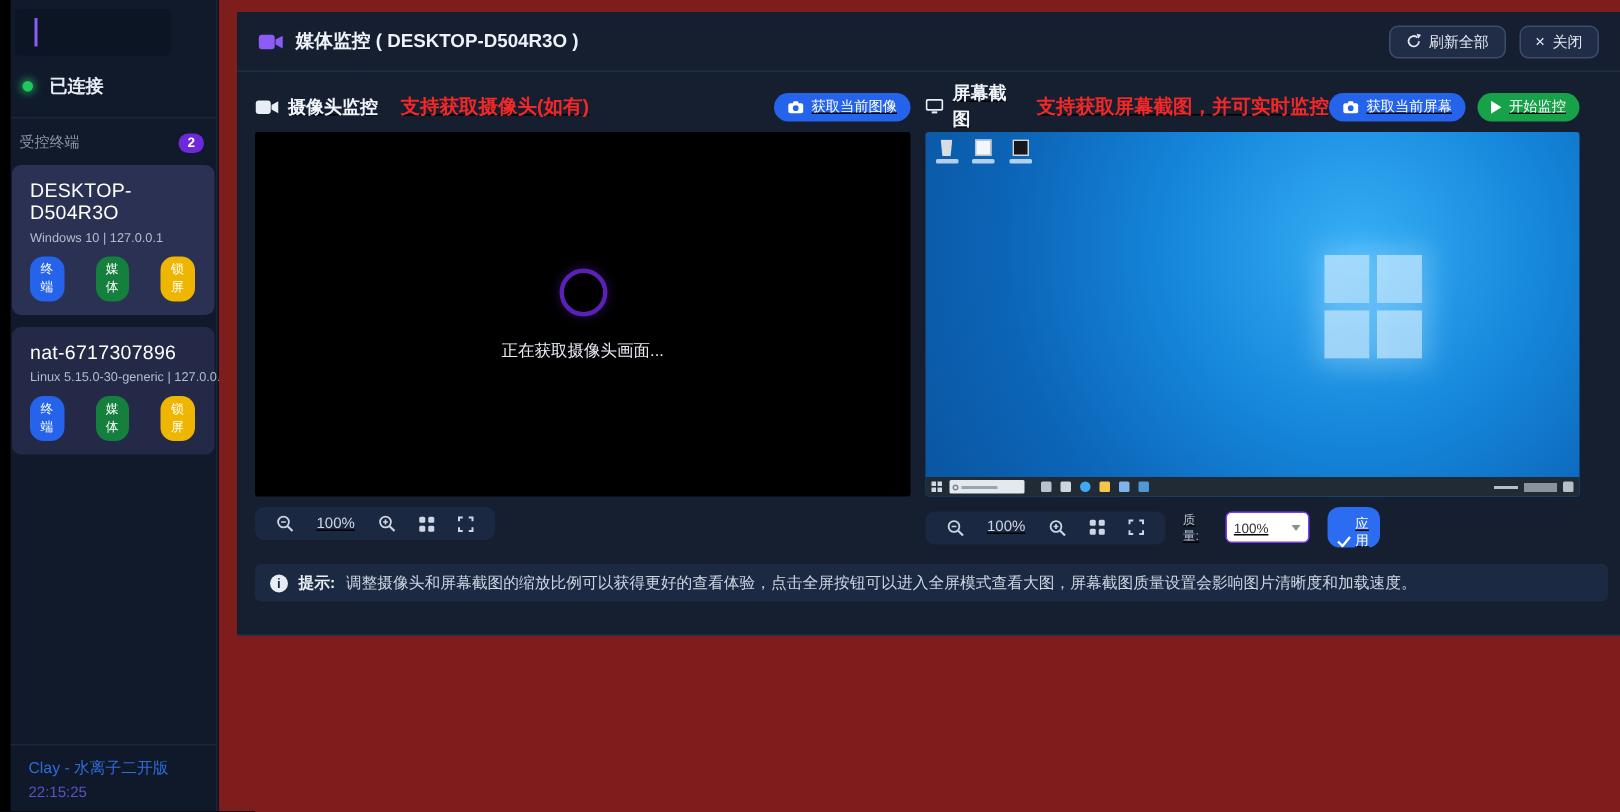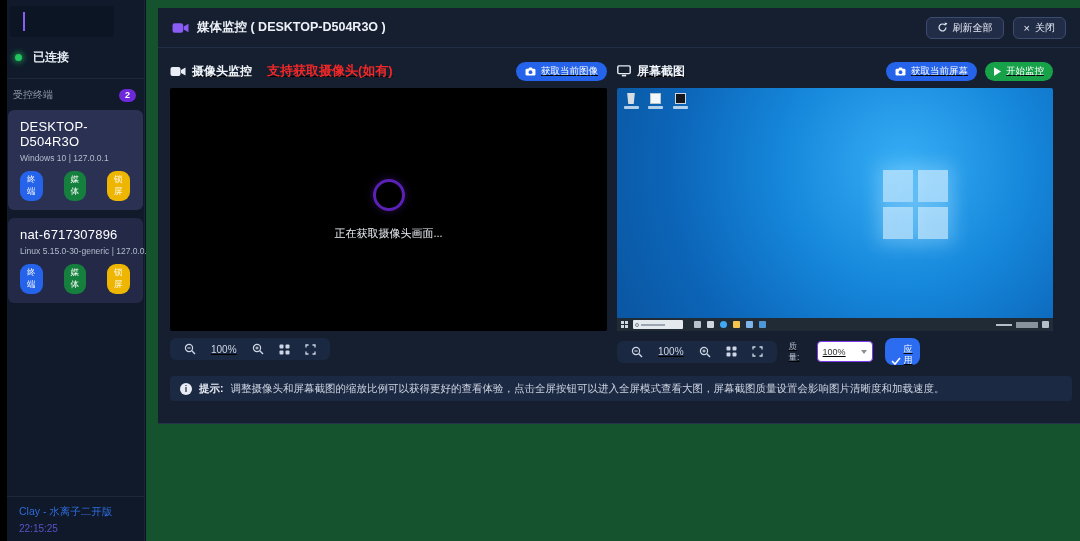--- a/index.html
+++ b/index.html
@@ -32,21 +32,21 @@
   .dev-btn { border:none; cursor:pointer; color:#fff; font-size:8.5px; padding:3px 7px; border-radius:9px; font-family:inherit; }
   .dev-btn.terminal { background:#2563eb; }
   .dev-btn.media    { background:#15803d; }
   .dev-btn.lock     { background:#eeb600; }
   .dev-btn.shutdown { background:#e64545; }
   .sidebar-footer { position:absolute; left:0; right:0; bottom:0; border-top:1px solid #1c2738; padding:8px 12px 7px; background:#0f1929; }
   .footer-link { font-size:10.5px; color:#2f6bdb; text-decoration:none; display:block; }
   .footer-time { font-size:10px; color:#5c51c8; margin-top:4px; }
 
   
-  .main { position:absolute; left:146px; top:0; right:0; bottom:0; background:#14532d; }
+  .main { position:absolute; left:146px; top:0; right:0; bottom:0; background:#7f1d1d; }
   .panel { margin:8px 0 0 12px; height:416px; background:#151f30; border-bottom:1px solid #26324a; }
   .panel-header { height:40px; display:flex; align-items:center; padding:0 14px; border-bottom:1px solid #222e45; }
   .panel-title { display:flex; align-items:center; gap:8px; font-size:12.5px; font-weight:bold; color:#eef2f8; }
   .vidcam-purple { color:#8b5cf6; }
   .header-actions { margin-left:auto; display:flex; gap:9px; }
   .hbtn { display:flex; align-items:center; gap:5px; background:#212c46; border:1px solid #3c4c70; color:#e3e9f4; font-size:10px; padding:0 10px; height:22px; border-radius:6px; cursor:pointer; font-family:inherit; }
   .hbtn .x { font-size:11px; }
 
   .columns { display:flex; gap:10px; padding:10px 27px 0 12px;text-decoration:underline; }
   .col-cam { flex:0 0 437px; }
@@ -240,20 +240,21 @@
 
         <div class="col-scr">
           <div class="col-head">
             <div class="sec-title">
               <svg width="14" height="12" viewBox="0 0 13 11">
                   <rect x="0.75" y="0.75" width="11.5" height="7.2" rx="1" fill="none" stroke="currentColor" stroke-width="1.3"></rect>
                   <rect x="4.5" y="9" width="4" height="1.5" fill="currentColor"></rect>
                 </svg>
               <span>屏幕截图</span>
             </div>
+            <span class="hint">支持获取屏幕截图，并可实时监控</span>
             <div class="head-actions">
               <button class="abtn blue">
                 <svg width="11" height="9" viewBox="0 0 12 10">
                     <rect x="0.5" y="2" width="11" height="7.5" rx="1.5" fill="#fff"></rect>
                     <rect x="4" y="0.5" width="4" height="2.5" rx="1" fill="#fff"></rect>
                     <circle cx="6" cy="5.7" r="2.1" fill="#2563eb"></circle>
                   </svg>
                 <span>获取当前屏幕</span>
               </button>
               <button class="abtn green">

